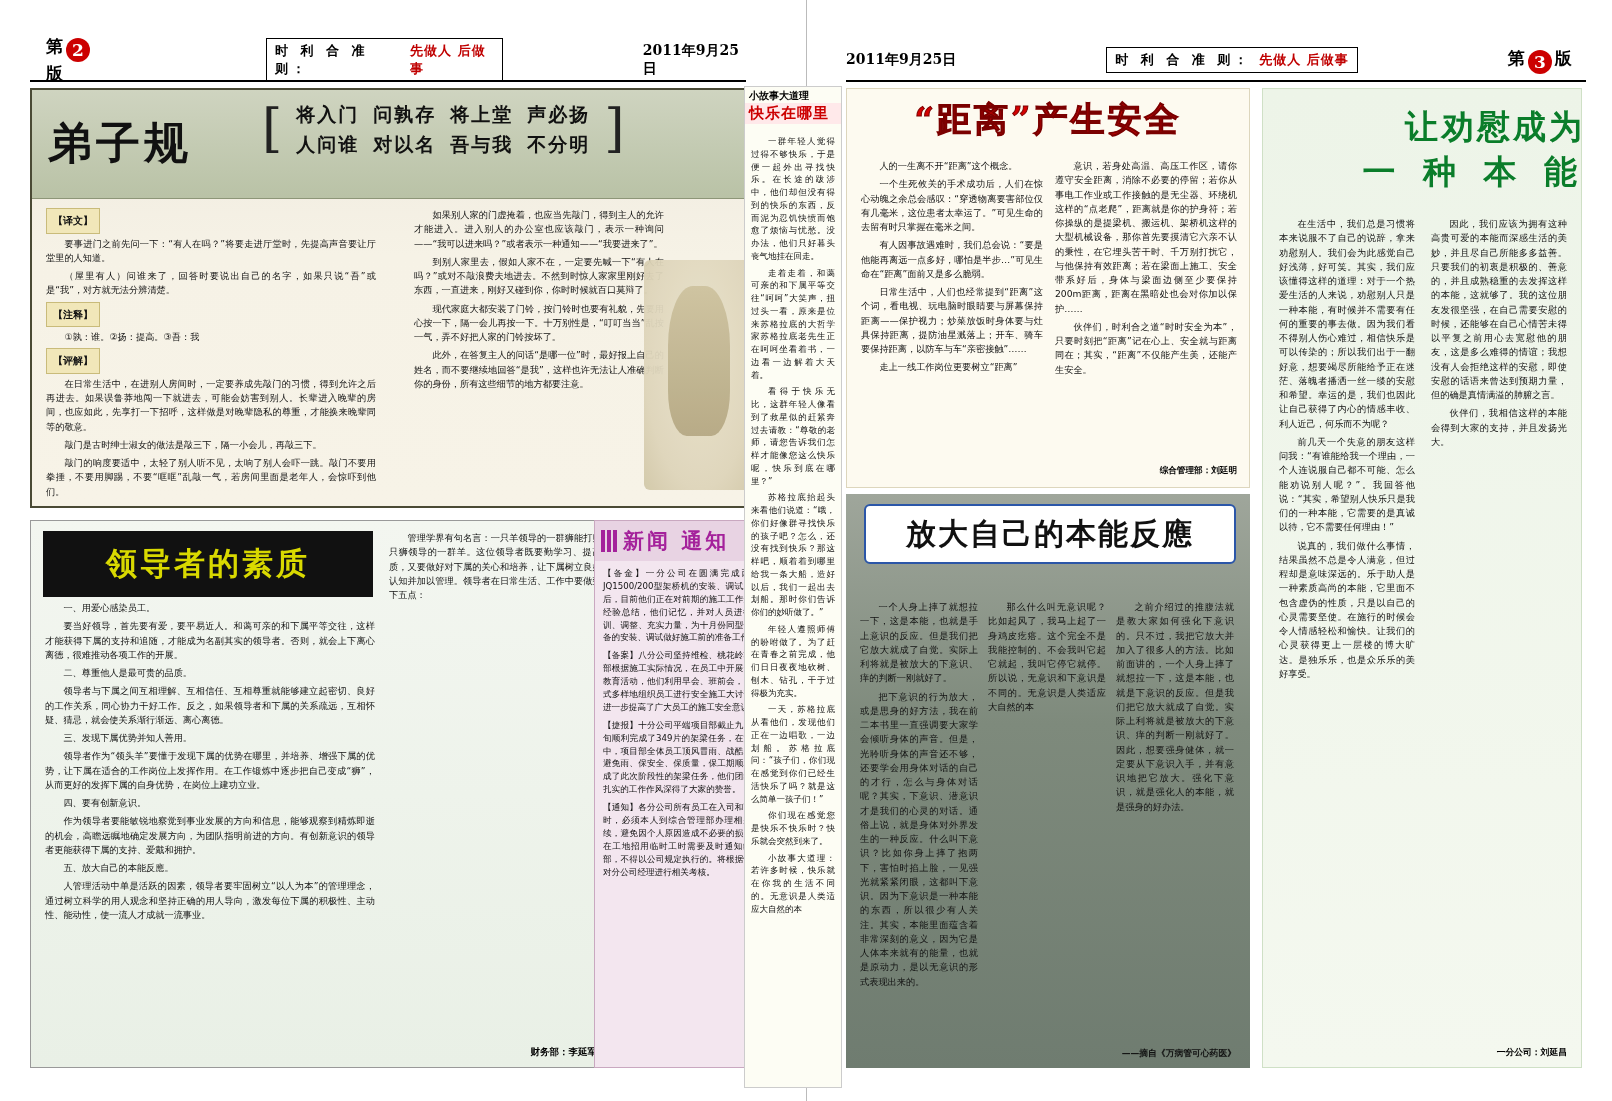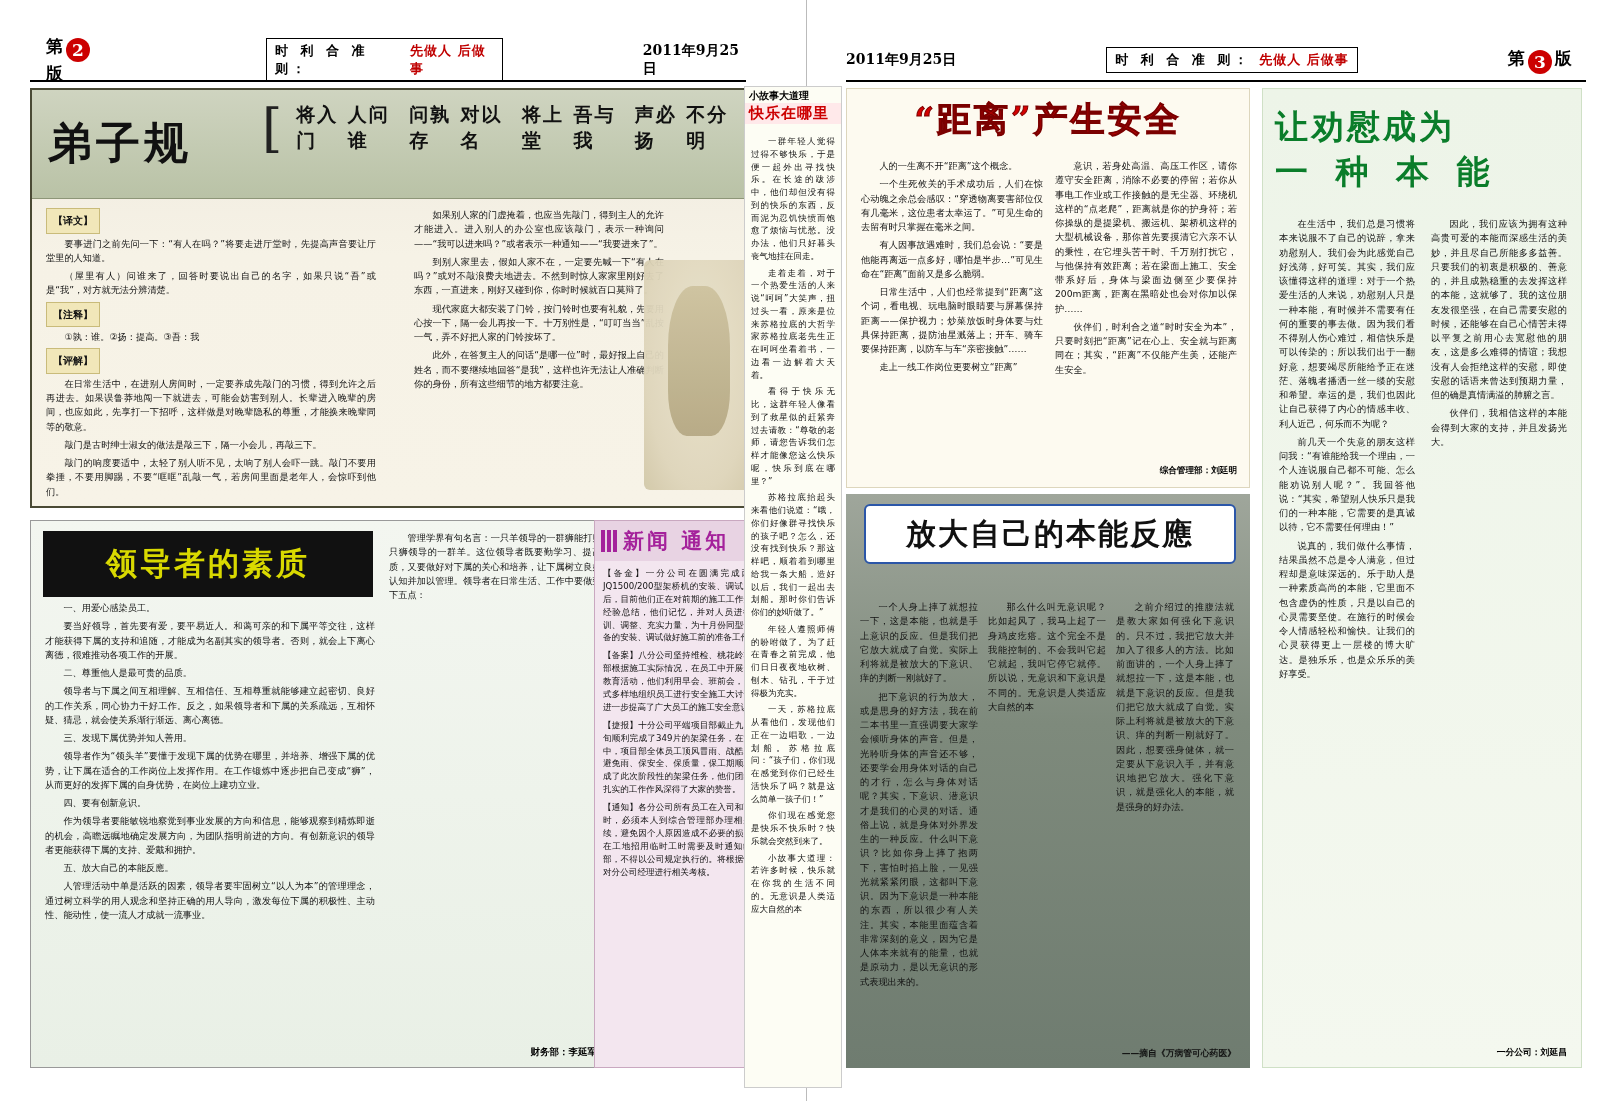--- a/index.html
+++ b/index.html
@@ -27,21 +27,21 @@
 
   
   #dzg{left:30px;top:88px;width:740px;height:420px;border:2px solid #4a4a35;background:
      linear-gradient(180deg,#efeade 0%, #f6f2e6 40%, #f7f3e7 100%);}
   #dzgTop{position:absolute;left:0;top:0;width:100%;height:108px;
     background:linear-gradient(180deg,#cfd4c0,#b9c2a6);border-bottom:1px solid #8d9678;}
   #dzgTitle{position:absolute;left:16px;top:24px;font-size:44px;font-weight:bold;color:#111;
     font-family:"DejaVu Serif","Liberation Serif",serif;letter-spacing:4px;}
   #dzgVerse{position:absolute;left:230px;top:12px;height:92px;display:flex;gap:14px;align-items:flex-start;}
   .brk{font-size:52px;color:#222;font-family:"DejaVu Serif","Liberation Serif",serif;line-height:1;}
-  .vcol{display:flex;flex-direction:row;gap:4px;font-size:19px;font-weight:bold;color:#111;
+  .vcol{display:flex;flex-direction:column;gap:4px;font-size:19px;font-weight:bold;color:#111;
     font-family:"DejaVu Serif","Liberation Serif",serif;letter-spacing:2px;}
   .annBar{background:#f1e7b9;border:1px solid #c9bb7a;font-size:10px;font-weight:bold;padding:4px 6px;display:inline-block;margin-bottom:3px;}
   #dzgL{position:absolute;left:14px;top:118px;width:330px;bottom:8px;}
   #dzgR{position:absolute;left:382px;top:118px;width:250px;bottom:8px;}
   #sage{position:absolute;right:12px;top:170px;width:112px;height:230px;
     background:radial-gradient(ellipse at 50% 40%,#e9e2cd,#ded5ba 70%,#d2c8a8);border-radius:6px;opacity:.95;}
   #sage:after{content:"";position:absolute;left:24px;top:26px;width:62px;height:150px;border-radius:40% 40% 30% 30%;
     background:linear-gradient(180deg,#cdc29e,#b5a883);}
 
   
@@ -84,21 +84,21 @@
   
   #ampWrap{left:846px;top:494px;width:404px;height:574px;background:linear-gradient(180deg,#9fa69b,#7e8a7c 40%,#6f7c70);padding-left:44px;}
   #ampTitleBox{position:absolute;left:18px;top:10px;width:368px;height:56px;background:#fff;border:2px solid #2b56a8;border-radius:6px;display:flex;align-items:center;justify-content:center;}
   #ampTitle{font-size:30px;font-weight:bold;letter-spacing:2px;color:#111;font-family:"DejaVu Serif","Liberation Serif",serif;}
   .ampcol{position:absolute;top:106px;bottom:34px;width:118px;color:#111;}
   #ampC1{left:14px;} #ampC2{left:142px;} #ampC3{left:270px;}
   #ampSign{position:absolute;right:14px;bottom:8px;font-size:8.8px;font-weight:bold;color:#111;}
 
   
   #advWrap{left:1262px;top:88px;width:320px;height:980px;background:linear-gradient(180deg,#edf4e8,#f4f8ef);border:1px solid #cfe0c6;}
-  #advTitle{position:absolute;left:12px;top:16px;width:100%;text-align:left;}
+  #advTitle{position:absolute;left:4px;top:16px;width:100%;text-align:right;}
   #advTitle .l1{font-size:33px;font-weight:bold;color:#0a7d2a;letter-spacing:3px;font-family:"DejaVu Serif","Liberation Serif",serif;}
   #advTitle .l2{font-size:33px;font-weight:bold;color:#0a7d2a;letter-spacing:8px;font-family:"DejaVu Serif","Liberation Serif",serif;}
   #advL{position:absolute;left:16px;top:128px;width:136px;bottom:30px;}
   #advR{position:absolute;left:168px;top:128px;width:136px;bottom:30px;}
   #advSign{position:absolute;right:14px;bottom:8px;font-size:8.8px;font-weight:bold;}
 </style>
 </head>
 <body>
 
 <div id="page">
@@ -214,21 +214,21 @@
     </div>
   </div>
 
   <div id="centerCol">
     <div id="ccHdr">
       <div class="l1">小故事大道理</div>
       <div class="l2">快乐在哪里</div>
     </div>
     <div id="ccBody" class="body-cn">
       <p>一群年轻人觉得过得不够快乐，于是便一起外出寻找快乐。在长途的跋涉中，他们却但没有得到的快乐的东西，反而泥为忍饥快愤而饱愈了烦恼与忧愁。没办法，他们只好暮头丧气地挂在回走。</p>
-      <p>走着走着，对于一个热爱生活的人来说“呵呵”大笑声，扭过头一看，原来是位来苏格拉底的大哲学家苏格拉底老先生正在呵呵坐看着书，一边看一边解着大天着。</p>
+      <p>走着走着，和蔼可亲的和下属平等交往“呵呵”大笑声，扭过头一看，原来是位来苏格拉底的大哲学家苏格拉底老先生正在呵呵坐看着书，一边看一边解着大天着。</p>
       <p>看得于快乐无比，这群年轻人像看到了救星似的赶紧奔过去请教：“尊敬的老师，请您告诉我们怎样才能像您这么快乐呢，快乐到底在哪里？”</p>
       <p>苏格拉底抬起头来看他们说道：“哦，你们好像群寻找快乐的孩子吧？怎么，还没有找到快乐？那这样吧，顺着着到哪里给我一条大船，造好以后，我们一起出去划船。那时你们告诉你们的妙听做了。”</p>
       <p>年轻人遵照师傅的吩咐做了。为了赶在青春之前完成，他们日日夜夜地砍树、刨木、钻孔，干于过得极为充实。</p>
       <p>一天，苏格拉底从看他们，发现他们正在一边唱歌，一边划船。苏格拉底问：“孩子们，你们现在感觉到你们已经生活快乐了吗？就是这么简单一孩子们！”</p>
       <p>你们现在感觉您是快乐不快乐时？快乐就会突然到来了。</p>
       <p>小故事大道理：若许多时候，快乐就在你我的生活不同的。无意识是人类适应大自然的本</p>
     </div>
   </div>
 
   <div class="box" id="distWrap">

